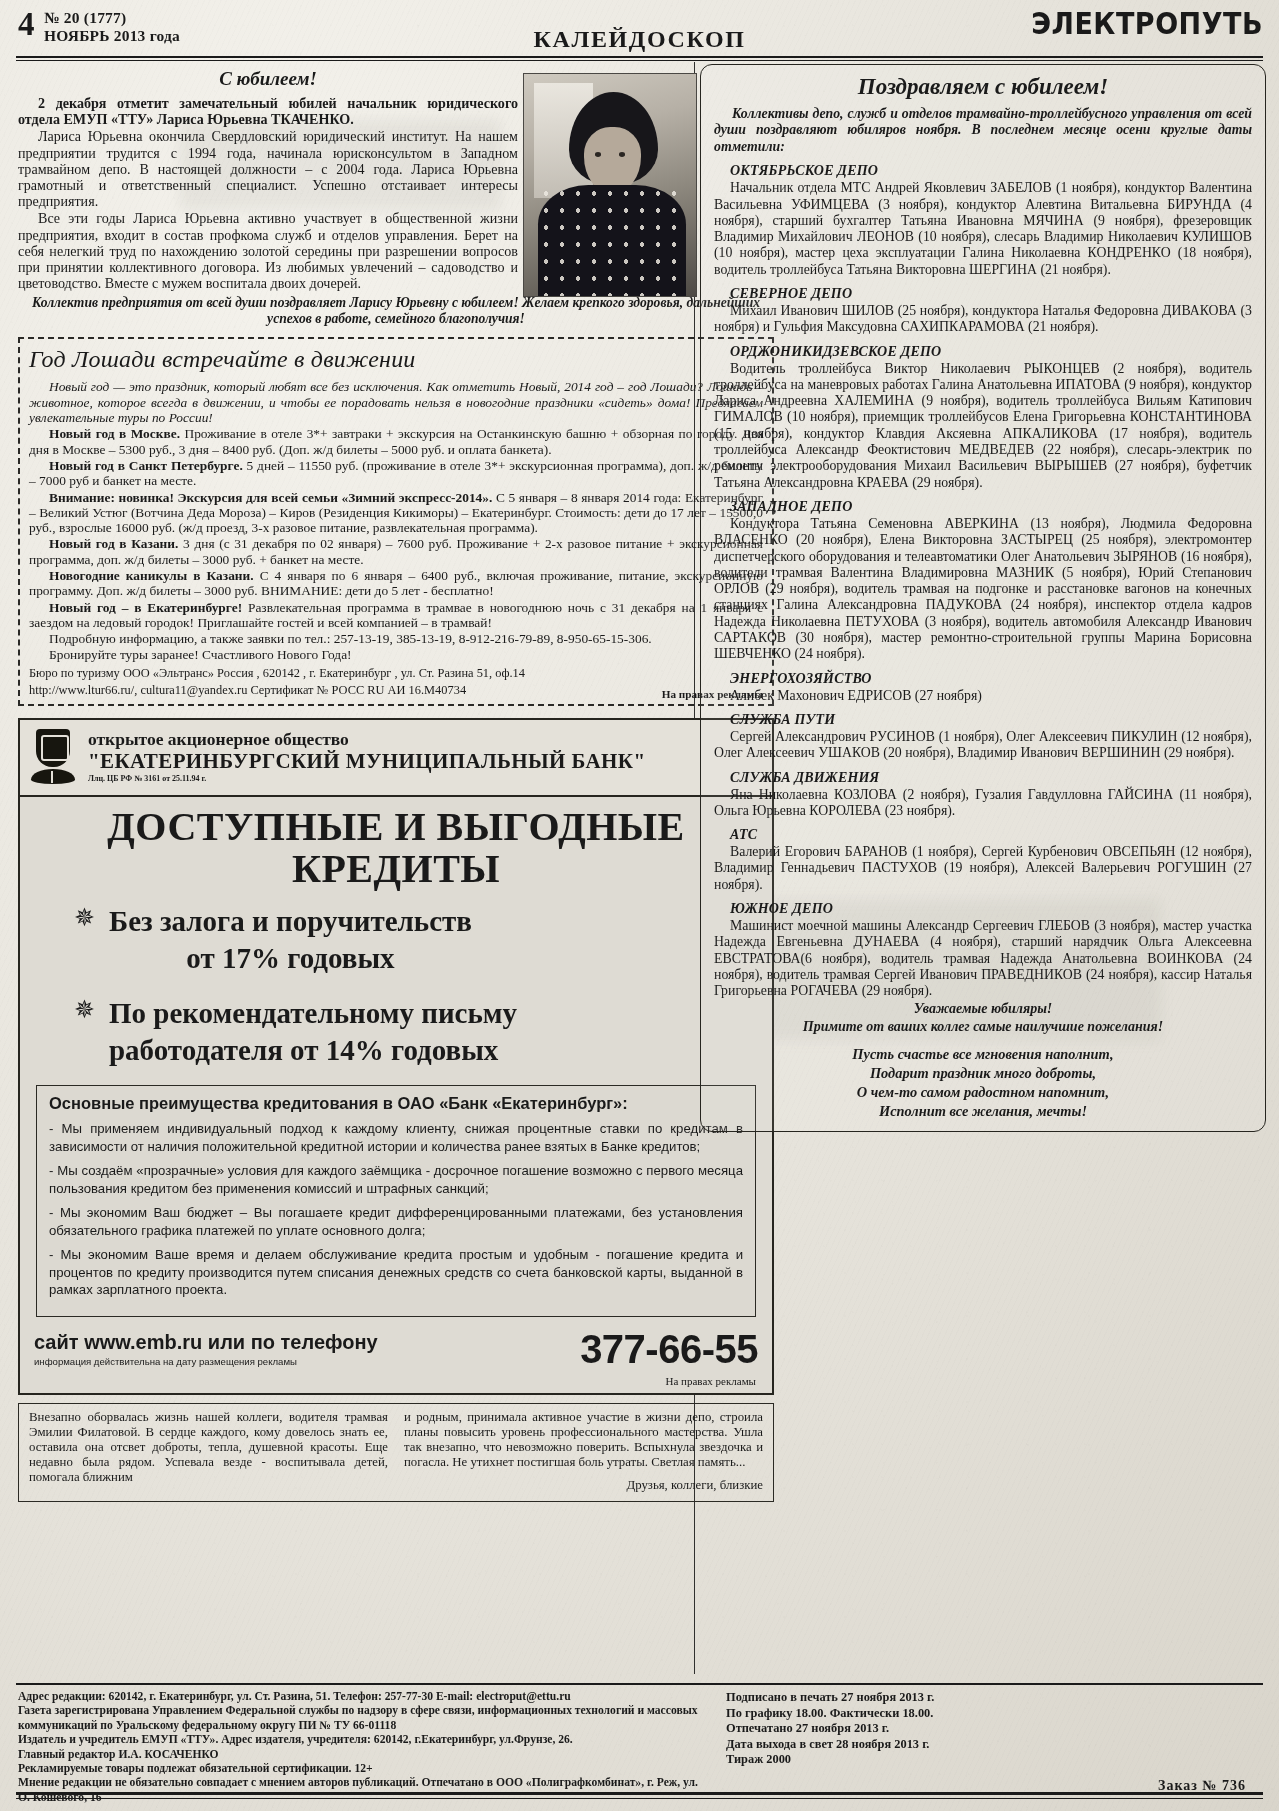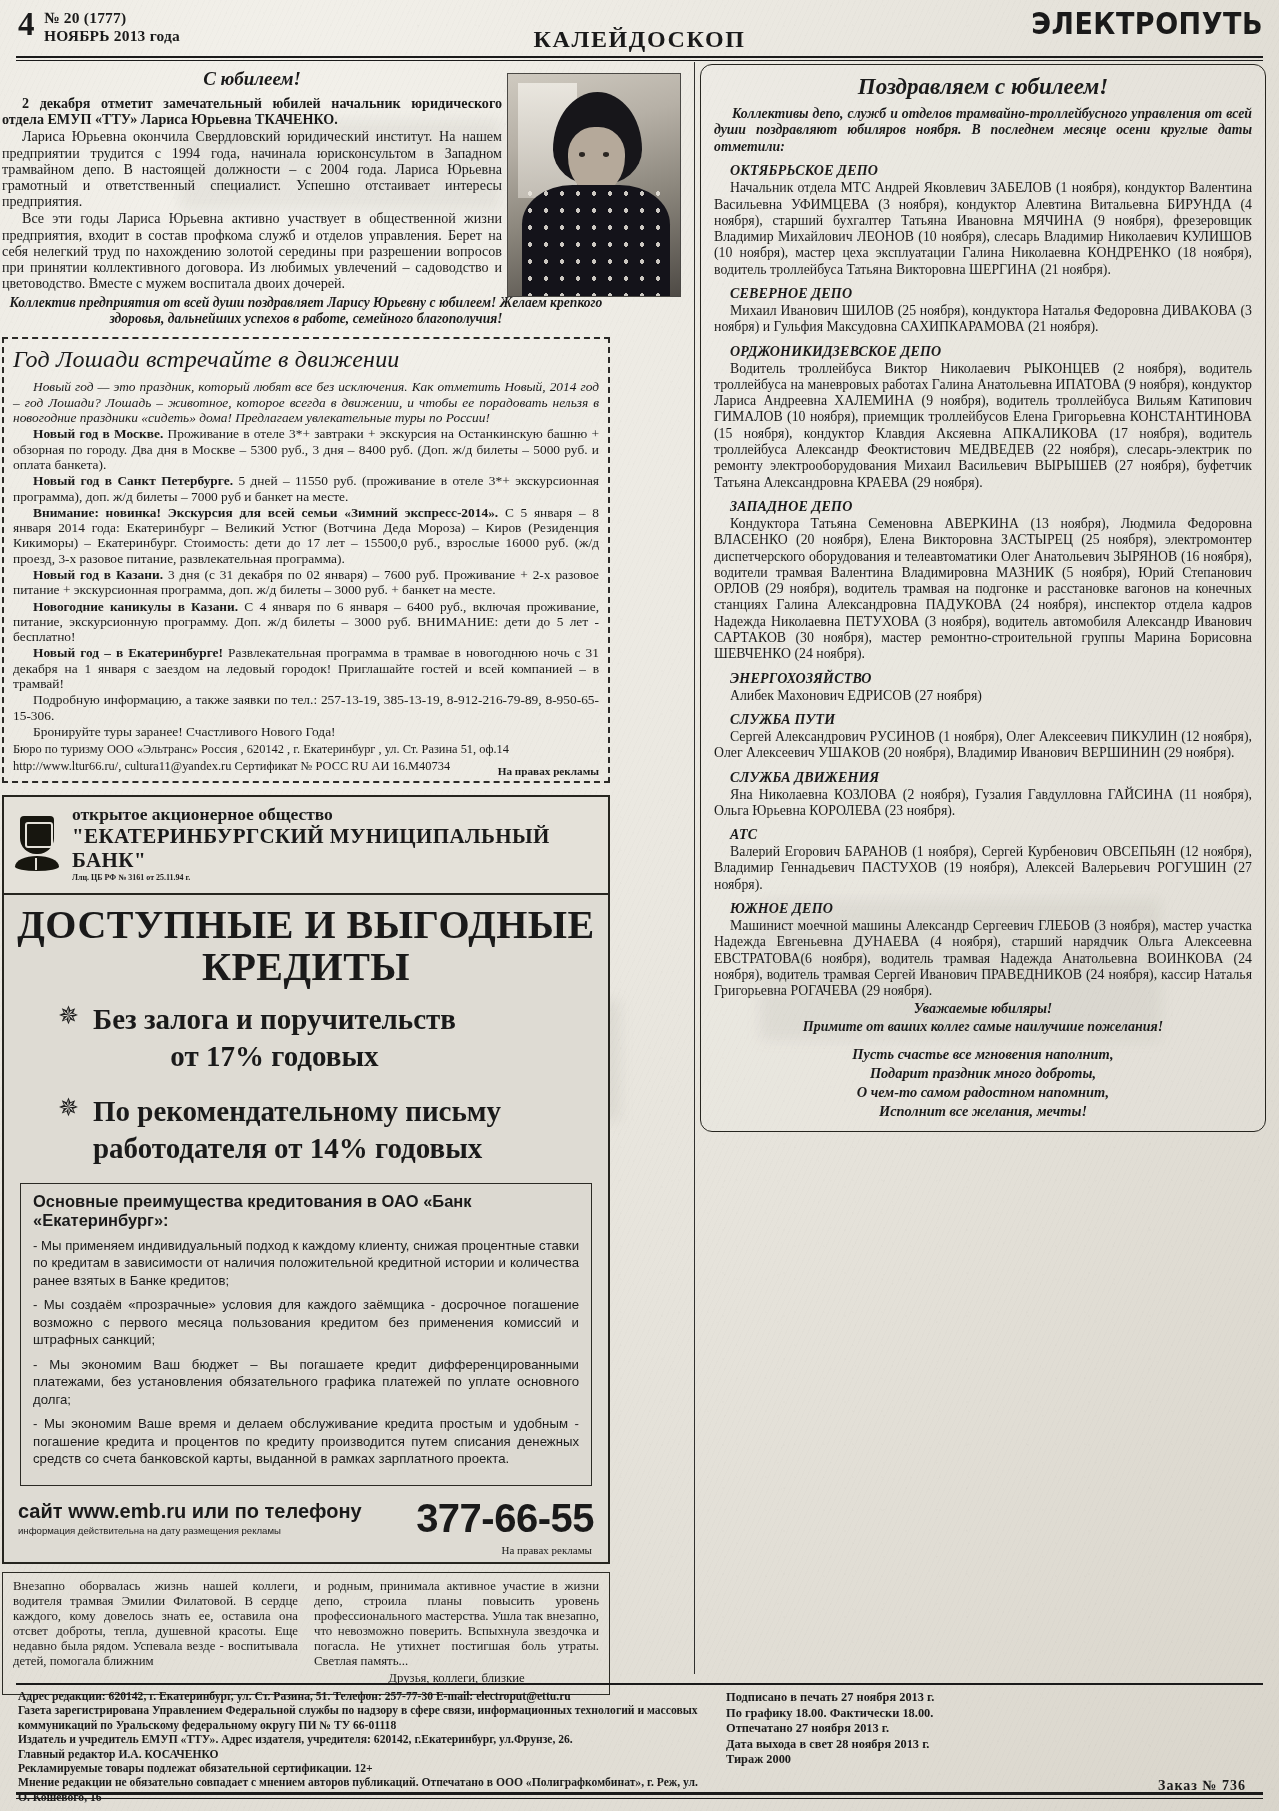--- a/index.html
+++ b/index.html
@@ -34,21 +34,21 @@
   .kaleido{position:absolute;left:0;top:20px;width:1247px;text-align:center;
     font-weight:bold;font-size:24px;letter-spacing:1.6px;}
   .brand{position:absolute;right:0;top:4px;font-weight:bold;font-size:27px;
     letter-spacing:.5px;font-family:"DejaVu Sans",sans-serif;
     transform:scaleY(1.12);transform-origin:right bottom;}
   .mast-rule{position:absolute;left:16px;top:56px;width:1247px;height:0;
     border-top:2.4px solid #1a1a1a;}
   .mast-rule2{position:absolute;left:16px;top:60px;width:1247px;height:0;
     border-top:1px solid #1a1a1a;}
   
-  .col-left{position:absolute;left:2px;top:64px;width:608px;}
+  .col-left{position:absolute;left:18px;top:64px;width:756px;}
   .col-right{position:absolute;left:700px;top:64px;width:566px;}
   .vrule{position:absolute;left:694px;top:62px;width:0;height:1612px;
     border-left:1.1px solid #30302e;}
   
   .ttl-it{font-style:italic;font-weight:bold;text-align:center;font-size:19px;margin:4px 0 5px;}
   p{margin:0 0 1px;font-size:14.1px;line-height:16.2px;text-align:justify;
     text-indent:20px;hyphens:auto;}
   .bolditalic{font-style:italic;font-weight:bold;}
   b{font-weight:bold;}
   
@@ -109,21 +109,21 @@
     margin:10px 14px 0;gap:18px;}
   .bank-foot .site{font-size:20px;font-weight:bold;font-family:"Liberation Sans",sans-serif;}
   .bank-foot .small{font-size:9.6px;font-family:"Liberation Sans",sans-serif;margin-top:2px;}
   .bank-foot .phone{font-size:40px;font-weight:bold;letter-spacing:-0.5px;
     font-family:"Liberation Sans",sans-serif;}
   .bank-prava{text-align:right;margin:3px 16px 0;font-size:11px;}
   
   .obit{margin-top:8px;border:1.6px solid #2b2a24;padding:6px 10px 7px;display:flex;gap:16px;}
   .obit p{font-size:12.8px;line-height:15px;text-indent:0;}
   .obit .c{flex:1;}
-  .obit .sig{text-align:center;margin-top:2px;text-decoration:underline;}
+  .obit .sig{text-align:right;margin-top:8px;}
   
   .congrat{border:1.8px solid #26251f;border-radius:12px;padding:9px 13px 10px;background:rgba(255,255,255,.08);}
   .congrat h2{margin:0 0 6px;text-align:center;font-style:italic;font-weight:bold;font-size:23px;}
   .congrat .intro{font-style:italic;font-weight:bold;font-size:13.8px;line-height:16.4px;
     text-align:justify;text-indent:18px;margin:0 0 7px;}
   .depo{margin:8px 0 0;}
   .depo h3{margin:0 0 1px;font-style:italic;font-weight:bold;font-size:14px;
     letter-spacing:.2px;text-indent:16px;}
   .depo p{font-size:13.8px;line-height:16.3px;text-align:justify;text-indent:16px;margin:0;}
   .closing{margin-top:1px;text-align:center;}

